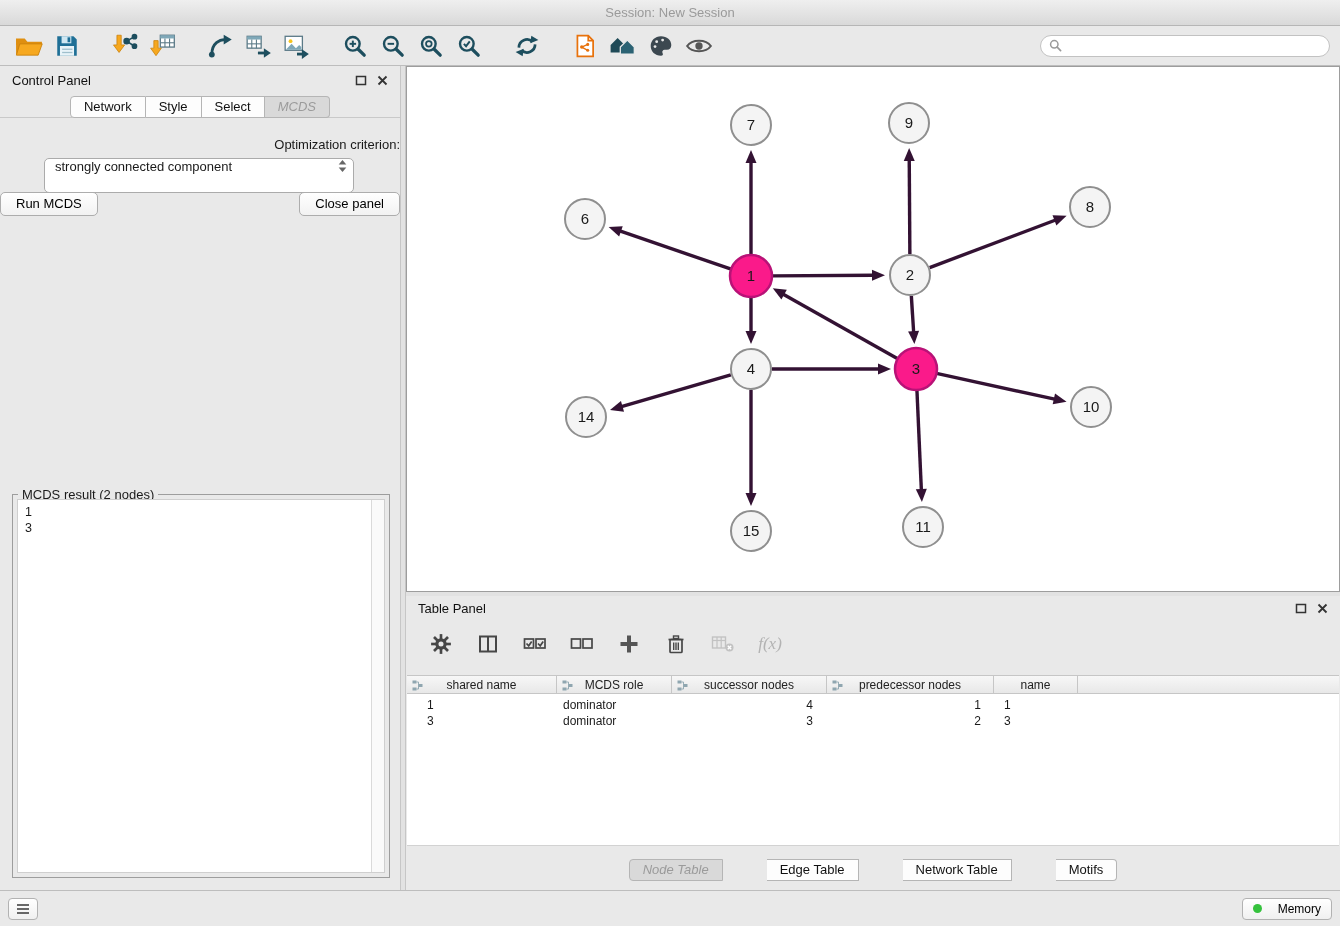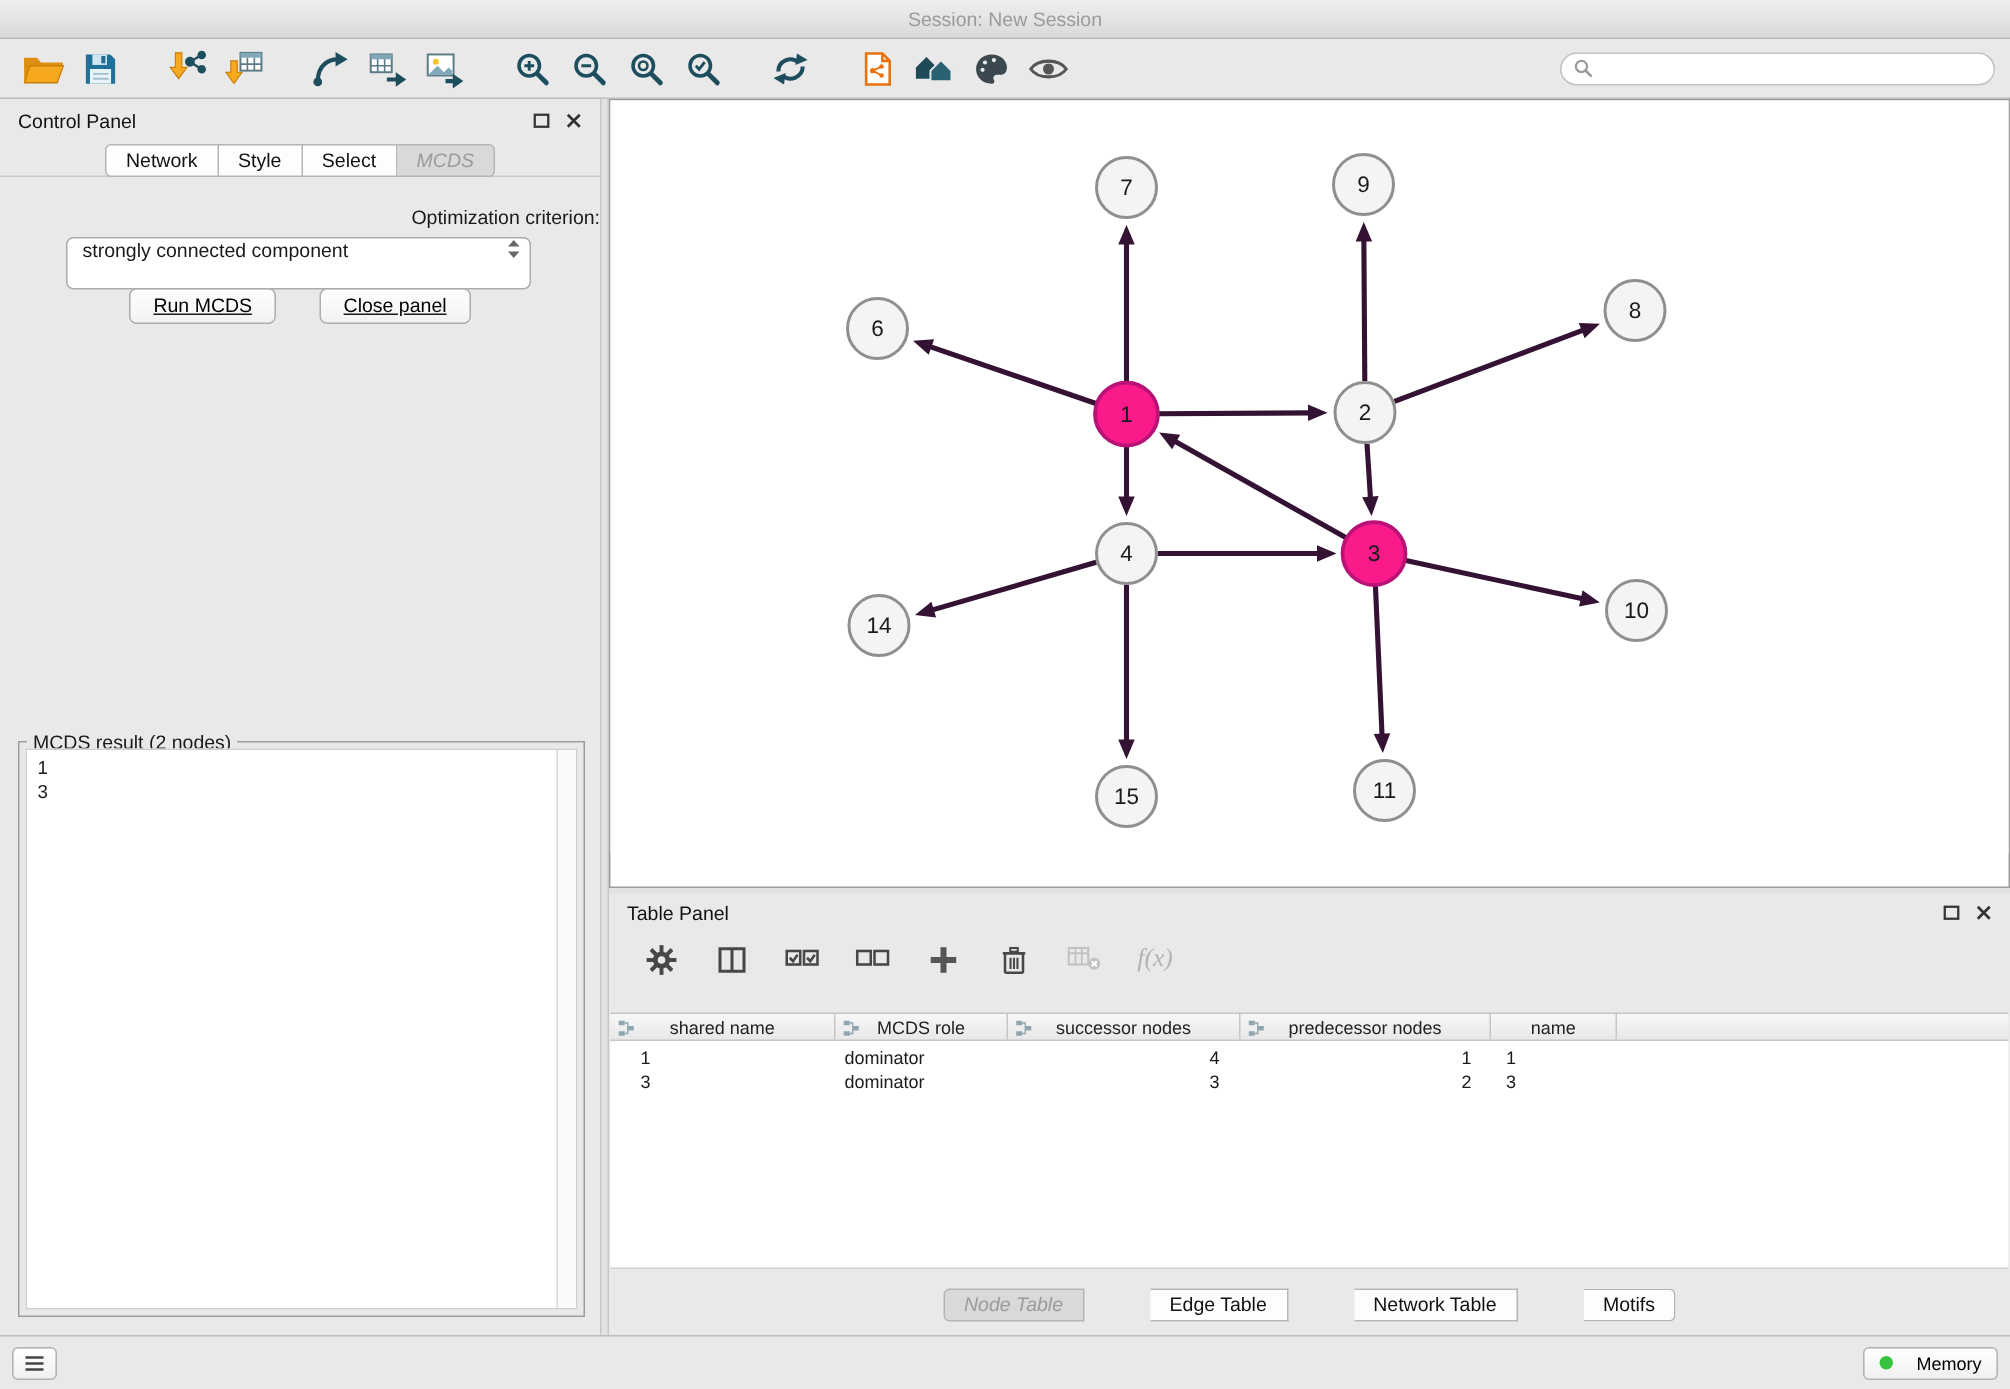--- a/index.html
+++ b/index.html
@@ -59,21 +59,21 @@
   .seg:first-child { border-left:1px solid #b5b5b5; border-radius:4px 0 0 4px; }
   .seg:last-child { border-radius:0 4px 4px 0; }
   .seg.active { background:#d9d9d9; color:#9b9b9b;font-style:italic; }
   .opt-label { position:absolute; top:71px; left:0; right:0; text-align:right; }
   .combo {
     position:absolute; top:92px; left:44px; width:310px; height:35px;
     background:#fff; border:1px solid #ababab; border-radius:5px;
     display:flex; align-items:flex-start; padding:0 6px 0 10px;
   }
   .combo .val { flex:1; }
-  .btn-row { position:absolute; top:126px; left:0; right:0; display:flex; justify-content:center; gap:29px;text-decoration:underline; }
+  .btn-row { position:absolute; top:126px; left:0; right:0; display:flex; justify-content:space-between; gap:29px; }
   .pushbtn {
     background:linear-gradient(#ffffff,#f2f2f2); border:1px solid #adadad;
     border-radius:5px; padding:3px 15px 4px; font-size:13px;
   }
   .result-box { position:absolute; left:12px; right:10px; top:428px; bottom:12px; border:1px solid #9d9d9d; }
   .result-legend { position:absolute; top:-8px; left:5px; background:#e9e9e9; padding:0 4px; font-size:13px; }
   .result-area { position:absolute; inset:4px; background:#fff; border:1px solid #cfcfcf;
     font-size:12.5px; line-height:16px; padding:4px 20px 4px 7px; }
   .result-scroll { position:absolute; top:0; bottom:0; right:0; width:13px;
     border-left:1px solid #dadada; background:#fafafa; }
@@ -95,21 +95,21 @@
   .mac.green::after { content:"+"; }
   .net-canvas { position:relative; width:932px; height:502px; background:#fff; overflow:hidden; }
   .net-canvas svg { font-family: inherit; }
 
   
   .table-panel { position:absolute; left:406px; top:596px; width:934px; bottom:36px; background:#e9e9e9; }
   .tp-header { position:absolute; top:0; left:0; right:0; height:24px;
     display:flex; align-items:center; padding:0 12px; }
   .tp-toolbar { position:absolute; top:28px; left:0; right:0; height:40px;
     display:flex; align-items:center; padding-left:20px; gap:17px; }
-  .tp-toolbtn { background:none; border:none; display:flex; justify-content:center;
+  .tp-toolbtn { background:none; border:none; display:flex; align-items:center; justify-content:center;
     width:30px; height:30px; }
   .fx { font-family:"Liberation Serif", serif; font-style:italic; font-size:17px; color:#b3b3b3; }
   .tp-table { position:absolute; top:79px; left:1px; right:1px; }
   .tp-thead { display:flex; height:19px; background:linear-gradient(#f7f7f7,#e8e8e8);
     border-top:1px solid #c6c6c6; border-bottom:1px solid #c6c6c6; font-size:12px; }
   .tp-th { position:relative; display:flex; align-items:center; justify-content:center;
     border-right:1px solid #c6c6c6; color:#222; }
   .tp-th .hicon { position:absolute; left:5px; top:4px; }
   .w1{width:150px;} .w2{width:115px;} .w3{width:155px;} .w4{width:167px;} .w5{width:84px;}
   .tp-body { background:#fff; height:152px; border-bottom:1px solid #d2d2d2; padding-top:3px; }

